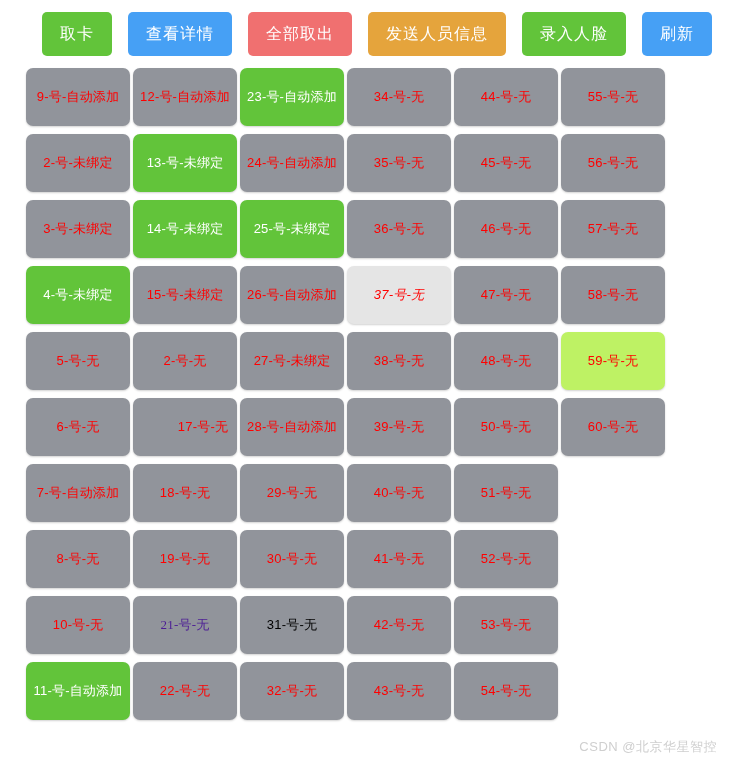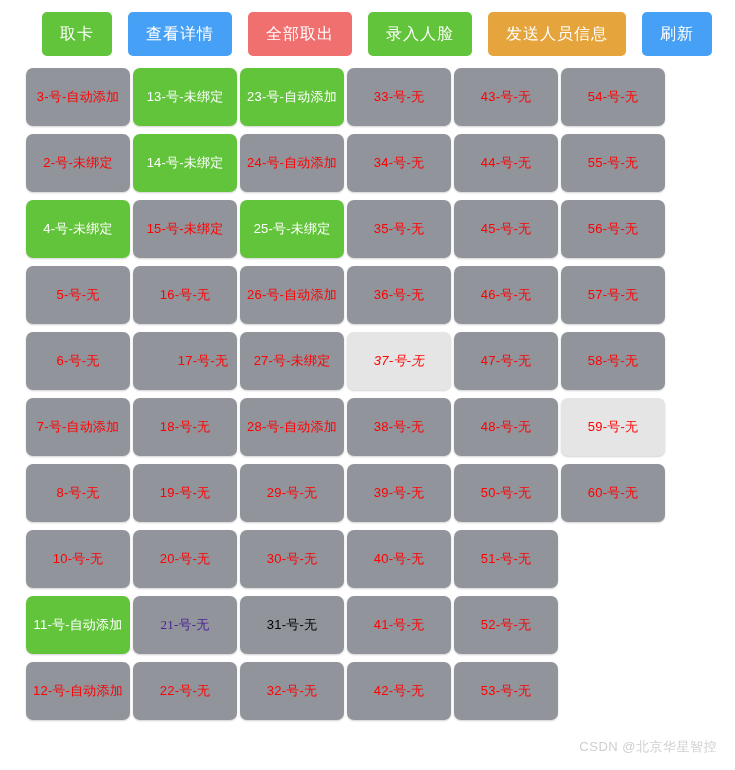--- a/index.html
+++ b/index.html
@@ -96,80 +96,79 @@
     user-select: none;
   }
 </style>
 </head>
 <body>
 
 <div class="toolbar">
     <button class="tbtn green" style="background: rgb(98, 196, 58);">取卡</button>
     <button class="tbtn blue" style="background: rgb(70, 160, 245);">查看详情</button>
     <button class="tbtn red" style="background: rgb(240, 112, 112);">全部取出</button>
+    <button class="tbtn orange" style="background: rgb(229, 164, 60);">发送人员信息</button>
     <button class="tbtn green" style="background: rgb(98, 196, 58);">录入人脸</button>
-    <button class="tbtn orange" style="background: rgb(229, 164, 60);">发送人员信息</button>
     <button class="tbtn blue" style="background: rgb(70, 160, 245);">刷新</button>
   </div>
 
 <div class="grid-panel">
   <div class="grid">
-      <div class="cell gray" style="background: rgb(145, 148, 155); color: rgb(255, 0, 0);">3-号-自动添加</div>
+      <div class="cell gray" style="background: rgb(145, 148, 155); color: rgb(255, 0, 0);">9-号-自动添加</div>
       <div class="cell gray" style="background: rgb(145, 148, 155); color: rgb(255, 0, 0);">2-号-未绑定</div>
+      <div class="cell gray" style="background: rgb(145, 148, 155); color: rgb(255, 0, 0);">3-号-未绑定</div>
       <div class="cell green" style="background: rgb(98, 196, 58); color: rgb(255, 255, 255);">4-号-未绑定</div>
       <div class="cell gray" style="background: rgb(145, 148, 155); color: rgb(255, 0, 0);">5-号-无</div>
       <div class="cell gray" style="background: rgb(145, 148, 155); color: rgb(255, 0, 0);">6-号-无</div>
       <div class="cell gray" style="background: rgb(145, 148, 155); color: rgb(255, 0, 0);">7-号-自动添加</div>
       <div class="cell gray" style="background: rgb(145, 148, 155); color: rgb(255, 0, 0);">8-号-无</div>
       <div class="cell gray" style="background: rgb(145, 148, 155); color: rgb(255, 0, 0);">10-号-无</div>
       <div class="cell green" style="background: rgb(98, 196, 58); color: rgb(255, 255, 255);">11-号-自动添加</div>
       <div class="cell gray" style="background: rgb(145, 148, 155); color: rgb(255, 0, 0);">12-号-自动添加</div>
       <div class="cell green" style="background: rgb(98, 196, 58); color: rgb(255, 255, 255);">13-号-未绑定</div>
       <div class="cell green" style="background: rgb(98, 196, 58); color: rgb(255, 255, 255);">14-号-未绑定</div>
       <div class="cell gray" style="background: rgb(145, 148, 155); color: rgb(255, 0, 0);">15-号-未绑定</div>
-      <div class="cell gray" style="background: rgb(145, 148, 155); color: rgb(255, 0, 0);">16-号-无</div>
+      <div class="cell gray" style="background: rgb(145, 148, 155); color: rgb(255, 0, 0);">2-号-无</div>
       <div class="cell gray" style="background: rgb(145, 148, 155); color: rgb(255, 0, 0); padding-left: 36px;">17-号-无</div>
       <div class="cell gray" style="background: rgb(145, 148, 155); color: rgb(255, 0, 0);">18-号-无</div>
       <div class="cell gray" style="background: rgb(145, 148, 155); color: rgb(255, 0, 0);">19-号-无</div>
-      <div class="cell gray" style="background: rgb(145, 148, 155); color: rgb(255, 0, 0);">20-号-无</div>
       <div class="cell gray" style="background: rgb(145, 148, 155); color: #4c1d95; font-family: Liberation Serif, serif;">21-号-无</div>
       <div class="cell gray" style="background: rgb(145, 148, 155); color: rgb(255, 0, 0);">22-号-无</div>
       <div class="cell green" style="background: rgb(98, 196, 58); color: rgb(255, 255, 255);">23-号-自动添加</div>
       <div class="cell gray" style="background: rgb(145, 148, 155); color: rgb(255, 0, 0);">24-号-自动添加</div>
       <div class="cell green" style="background: rgb(98, 196, 58); color: rgb(255, 255, 255);">25-号-未绑定</div>
       <div class="cell gray" style="background: rgb(145, 148, 155); color: rgb(255, 0, 0);">26-号-自动添加</div>
       <div class="cell gray" style="background: rgb(145, 148, 155); color: rgb(255, 0, 0);">27-号-未绑定</div>
       <div class="cell gray" style="background: rgb(145, 148, 155); color: rgb(255, 0, 0);">28-号-自动添加</div>
       <div class="cell gray" style="background: rgb(145, 148, 155); color: rgb(255, 0, 0);">29-号-无</div>
       <div class="cell gray" style="background: rgb(145, 148, 155); color: rgb(255, 0, 0);">30-号-无</div>
       <div class="cell gray" style="background: rgb(145, 148, 155); color: #000000;">31-号-无</div>
       <div class="cell gray" style="background: rgb(145, 148, 155); color: rgb(255, 0, 0);">32-号-无</div>
-      <div class="cell gray" style="background: rgb(145, 148, 155); color: rgb(255, 0, 0);">33-号-无</div>
       <div class="cell gray" style="background: rgb(145, 148, 155); color: rgb(255, 0, 0);">34-号-无</div>
       <div class="cell gray" style="background: rgb(145, 148, 155); color: rgb(255, 0, 0);">35-号-无</div>
       <div class="cell gray" style="background: rgb(145, 148, 155); color: rgb(255, 0, 0);">36-号-无</div>
       <div class="cell gray" style="background: #e5e5e5; color: rgb(255, 0, 0); font-style: italic;">37-号-无</div>
-      <div class="cell gray" style="background: rgb(145, 148, 155); color: rgb(255, 0, 0);">38-号-无</div>
+      <div class="cell gray" style="background: rgb(145, 148, 155); color: rgb(255, 0, 0); border-radius: 6px;">38-号-无</div>
       <div class="cell gray" style="background: rgb(145, 148, 155); color: rgb(255, 0, 0);">39-号-无</div>
       <div class="cell gray" style="background: rgb(145, 148, 155); color: rgb(255, 0, 0);">40-号-无</div>
       <div class="cell gray" style="background: rgb(145, 148, 155); color: rgb(255, 0, 0);">41-号-无</div>
       <div class="cell gray" style="background: rgb(145, 148, 155); color: rgb(255, 0, 0);">42-号-无</div>
       <div class="cell gray" style="background: rgb(145, 148, 155); color: rgb(255, 0, 0);">43-号-无</div>
       <div class="cell gray" style="background: rgb(145, 148, 155); color: rgb(255, 0, 0);">44-号-无</div>
       <div class="cell gray" style="background: rgb(145, 148, 155); color: rgb(255, 0, 0);">45-号-无</div>
       <div class="cell gray" style="background: rgb(145, 148, 155); color: rgb(255, 0, 0);">46-号-无</div>
       <div class="cell gray" style="background: rgb(145, 148, 155); color: rgb(255, 0, 0);">47-号-无</div>
       <div class="cell gray" style="background: rgb(145, 148, 155); color: rgb(255, 0, 0);">48-号-无</div>
       <div class="cell gray" style="background: rgb(145, 148, 155); color: rgb(255, 0, 0);">50-号-无</div>
       <div class="cell gray" style="background: rgb(145, 148, 155); color: rgb(255, 0, 0);">51-号-无</div>
       <div class="cell gray" style="background: rgb(145, 148, 155); color: rgb(255, 0, 0);">52-号-无</div>
       <div class="cell gray" style="background: rgb(145, 148, 155); color: rgb(255, 0, 0);">53-号-无</div>
       <div class="cell gray" style="background: rgb(145, 148, 155); color: rgb(255, 0, 0);">54-号-无</div>
       <div class="cell gray" style="background: rgb(145, 148, 155); color: rgb(255, 0, 0);">55-号-无</div>
       <div class="cell gray" style="background: rgb(145, 148, 155); color: rgb(255, 0, 0);">56-号-无</div>
       <div class="cell gray" style="background: rgb(145, 148, 155); color: rgb(255, 0, 0);">57-号-无</div>
       <div class="cell gray" style="background: rgb(145, 148, 155); color: rgb(255, 0, 0);">58-号-无</div>
-      <div class="cell gray" style="background: #e5e5e5; color: rgb(255, 0, 0);">59-号-无</div>
+      <div class="cell gray" style="background: #bef264; color: rgb(255, 0, 0);">59-号-无</div>
       <div class="cell gray" style="background: rgb(145, 148, 155); color: rgb(255, 0, 0);">60-号-无</div>
     </div>
 </div>
 
 <div class="watermark">CSDN @北京华星智控</div>
 
 </body></html>

